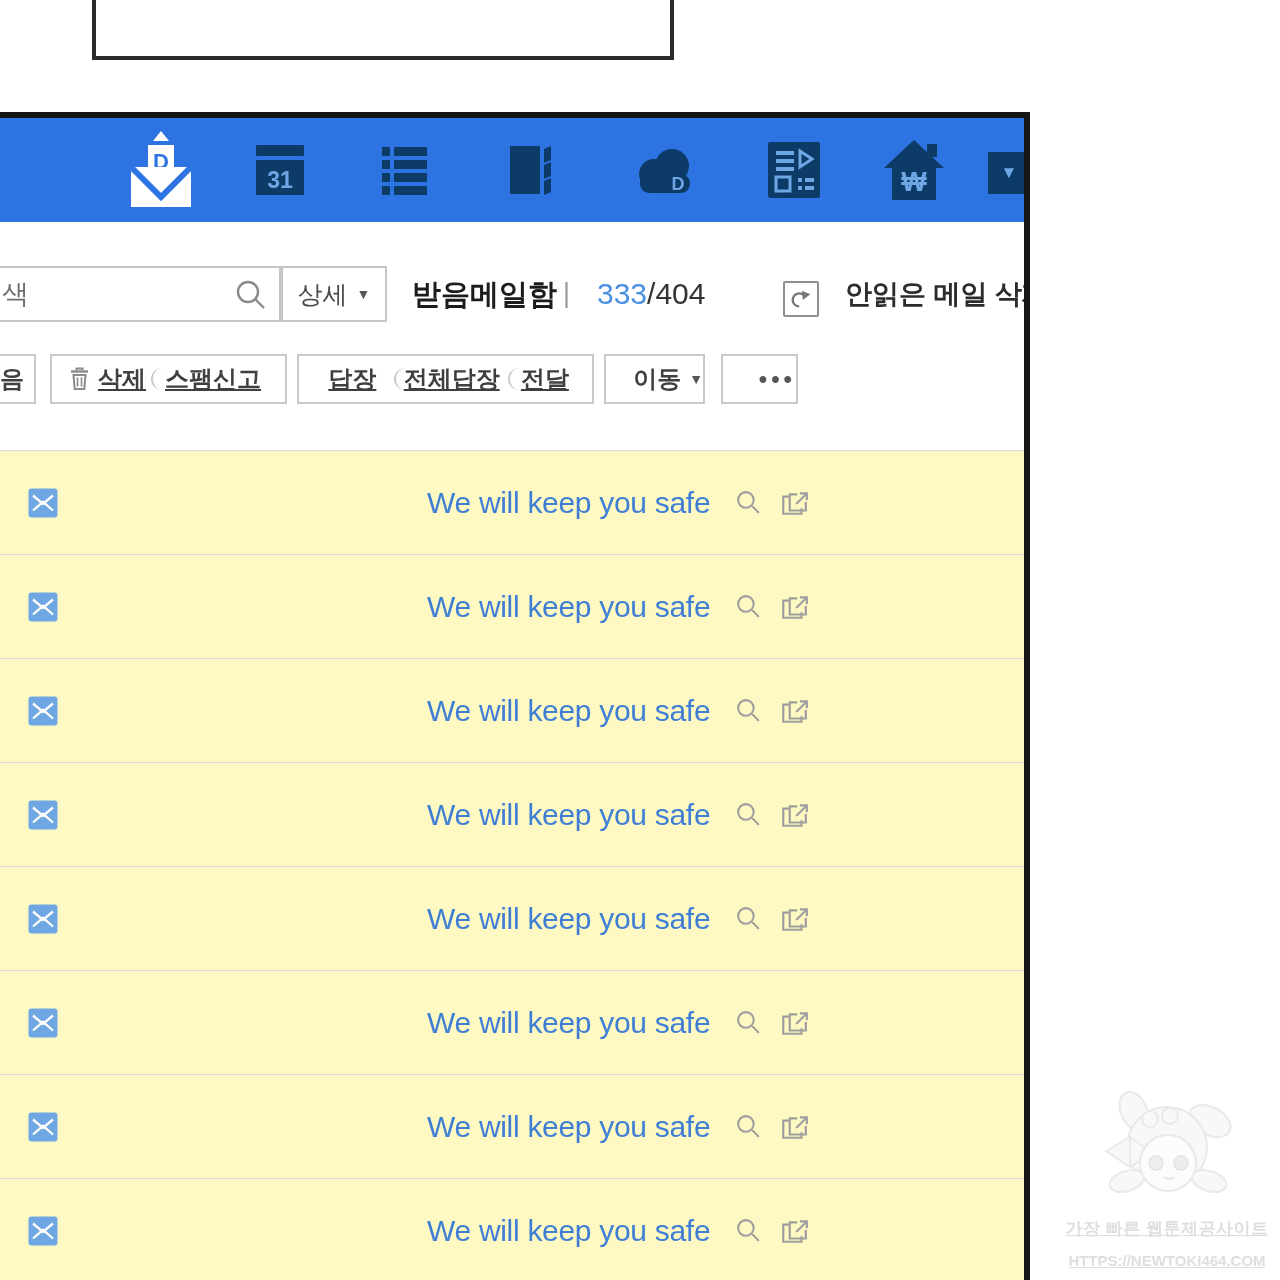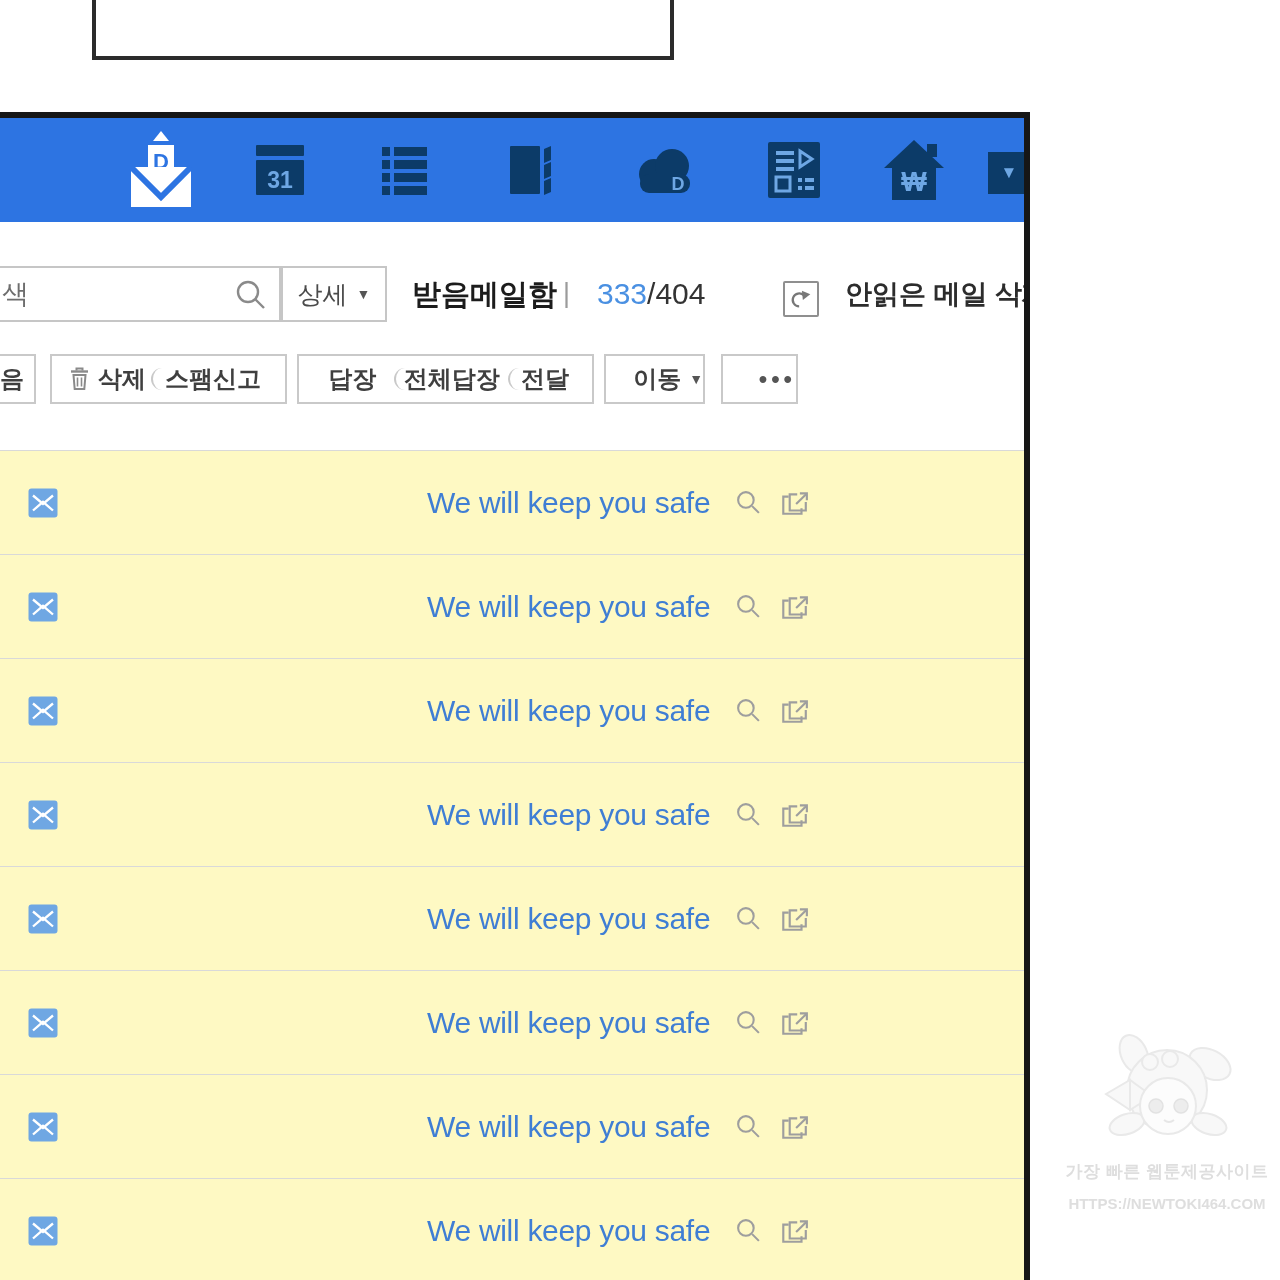--- a/index.html
+++ b/index.html
@@ -65,21 +65,21 @@
     background:#fff;border:2px solid #8f8f8f;border-radius:2px;display:flex;
     align-items:center;justify-content:center;cursor:pointer;padding:0;}
   .delete-unread{position:absolute;left:845px;top:148px;height:56px;line-height:56px;
     font-size:27px;font-weight:bold;color:#2c2c2c;white-space:nowrap;cursor:pointer;}
 
   
   .tbtn,.btn-group{position:absolute;top:236px;height:50px;background:#fff;
     border:2px solid #c9c9c9;font-size:24px;color:#3f3f3f;}
   .tbtn{display:flex;align-items:center;justify-content:flex-end;gap:8px;
     font-family:inherit;font-weight:600;cursor:pointer;}
-  .btn-group{display:flex;padding:12px;}
+  .btn-group{display:flex;padding:12px;text-decoration:underline;}
   .btn-group .cell{display:flex;align-items:center;justify-content:center;gap:8px;
     height:100%;font-weight:600;cursor:pointer;background:#fff;border:none;
     font-family:inherit;font-size:24px;color:#3f3f3f;}
   .btn-group .cell + .cell{border-left:2px solid #c9c9c9;border-radius:22px;}
   .tb-unread{left:-80px;width:116px;justify-content:flex-end;padding-right:10px;}
   .g-del{left:50px;width:237px;}
   .g-del .c1{width:98px;} .g-del .c2{width:137px;}
   .g-reply{left:297px;width:297px;}
   .g-reply .c1{width:93px;} .g-reply .c2{width:128px;} .g-reply .c3{width:81px;}
   .tb-move{left:604px;width:101px;}
@@ -91,22 +91,22 @@
   .mail-row{position:relative;height:104px;border-top:1px solid var(--line-gray);background:#fef9c3;}
   .env-icon{position:absolute;left:28px;top:37px;width:30px;height:30px;}
   .subject-group{position:absolute;left:427px;top:0;height:100%;
     display:flex;align-items:center;}
   .subject{font-size:30px;color:var(--subject-blue);white-space:nowrap;
     letter-spacing:-0.3px;text-decoration:none;cursor:pointer;}
   .row-search{margin-left:25px;display:flex;cursor:pointer;}
   .row-ext{margin-left:17px;display:flex;cursor:pointer;}
 
   
-  .watermark{position:absolute;left:1054px;top:1032px;width:226px;text-align:center;
-    color:var(--watermark-gray);z-index:5;}
+  .watermark{position:absolute;left:1054px;top:1089px;width:226px;text-align:center;
+    color:var(--watermark-gray);z-index:5;text-decoration:underline;}
   .wm-mascot{display:block;margin:0 auto;}
   .wm1{font-size:17px;font-weight:bold;letter-spacing:0.5px;white-space:nowrap;}
   .wm2{font-size:26px;font-weight:bold;margin-top:3px;white-space:nowrap;}
   .wm3{font-size:15px;font-weight:bold;margin-top:12px;white-space:nowrap;}
 </style>
 </head>
 <body>
 
 <div class="stage">
 

